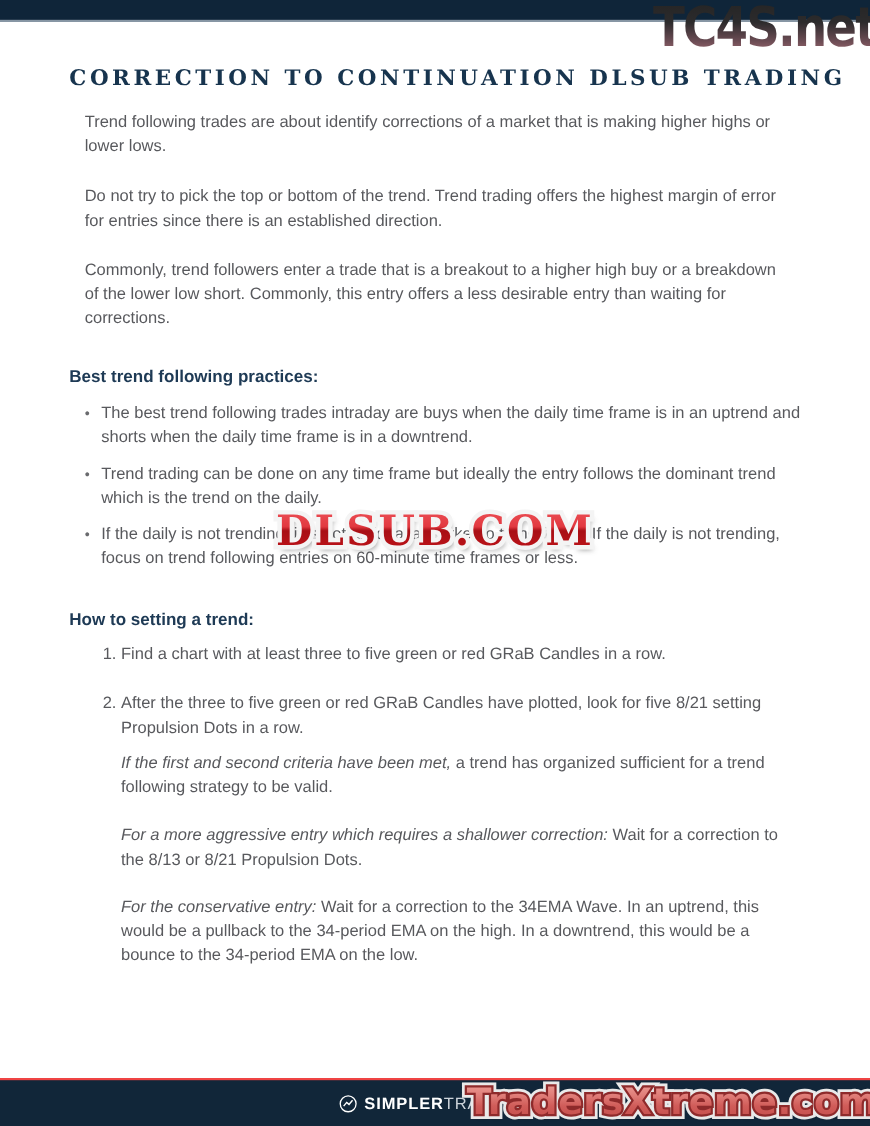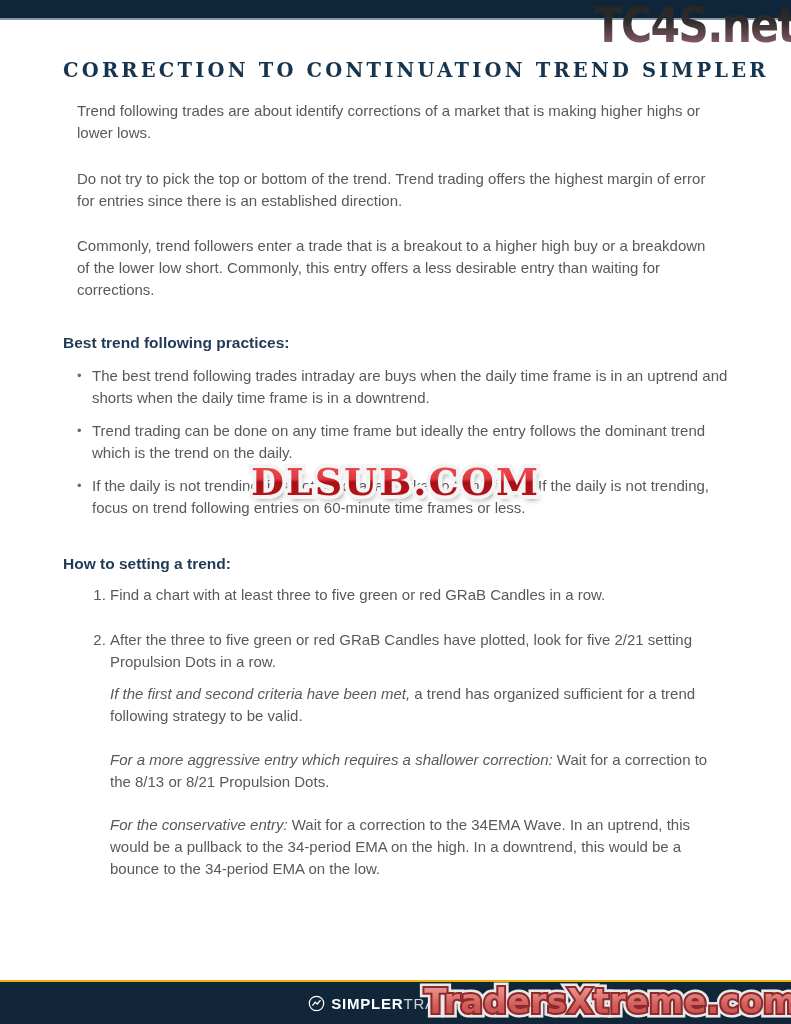--- a/index.html
+++ b/index.html
@@ -126,21 +126,21 @@
     background: linear-gradient(180deg, #ee555b 0%, #e23940 44%, #a80f15 52%, #c2141a 100%);
     -webkit-background-clip: text; background-clip: text;
     color: transparent;
   }
 
   
   footer.bottom-bar {
     position: absolute; left: 0; right: 0; bottom: 0;
     height: 44px;
     background: #112639;
-    border-top: 2px solid #eab308;
+    border-top: 2px solid #ef4444;
     display: flex; align-items: center; justify-content: center;
   }
   .brand { display: flex; align-items: center; }
   .brand-icon { margin-right: 6px; display: flex; }
   .brand-bold {
     color: #ffffff; font-weight: bold;
     font-size: 15px; letter-spacing: 0.8px;
   }
   .brand-light {
     color: #ccd3da; font-weight: normal;
@@ -182,39 +182,39 @@
 <body>
 
 <div class="top-bar"></div>
 
 <div class="tc4s-wrap">
   <span class="tc4s">TC4S.net</span>
 </div>
 
 <main>
 
-  <h1 class="doc-title">CORRECTION TO CONTINUATION TREND SIMPLER</h1>
+  <h1 class="doc-title">CORRECTION TO CONTINUATION DLSUB TRADING</h1>
 
   <p class="body-p" id="p1">Trend following trades are about identify corrections of a market that is making higher highs or lower lows.</p>
   <p class="body-p" id="p2">Do not try to pick the top or bottom of the trend. Trend trading offers the highest margin of error for entries since there is an established direction.</p>
   <p class="body-p" id="p3">Commonly, trend followers enter a trade that is a breakout to a higher high buy or a breakdown of the lower low short. Commonly, this entry offers a less desirable entry than waiting for corrections.</p>
 
   <h2 class="sec-heading" id="practices-heading">Best trend following practices:</h2>
 
   <ul class="bullets">
     <li>The best trend following trades intraday are buys when the daily time frame is in an uptrend and shorts when the daily time frame is in a downtrend.</li>
     <li>Trend trading can be done on any time frame but ideally the entry follows the dominant trend which is the trend on the daily.</li>
     <li>If the daily is not trending, it is not as ideal a market to trend follow. If the daily is not trending, focus on trend following entries on 60-minute time frames or less.</li>
   </ul>
 
   <h2 class="sec-heading" id="identify-heading">How to setting a trend:</h2>
 
   <ol class="steps">
     <li id="step-1">Find a chart with at least three to five green or red GRaB Candles in a row.</li>
-    <li id="step-2">After the three to five green or red GRaB Candles have plotted, look for five 2/21 setting Propulsion Dots in a row.</li>
+    <li id="step-2">After the three to five green or red GRaB Candles have plotted, look for five 8/21 setting Propulsion Dots in a row.</li>
   </ol>
 
   <p class="note" id="note-1"><span class="lead">If the first and second criteria have been met,</span><span> a trend has organized sufficient for a trend following strategy to be valid.</span></p>
 
   <p class="note" id="note-2"><span class="lead">For a more aggressive entry which requires a shallower correction:</span><span> Wait for a correction to the 8/13 or 8/21 Propulsion Dots.</span></p>
 
   <p class="note" id="note-3"><span class="lead">For the conservative entry:</span><span> Wait for a correction to the 34EMA Wave. In an uptrend, this would be a pullback to the 34-period EMA on the high. In a downtrend, this would be a bounce to the 34-period EMA on the low.</span></p>
 
 </main>
 

